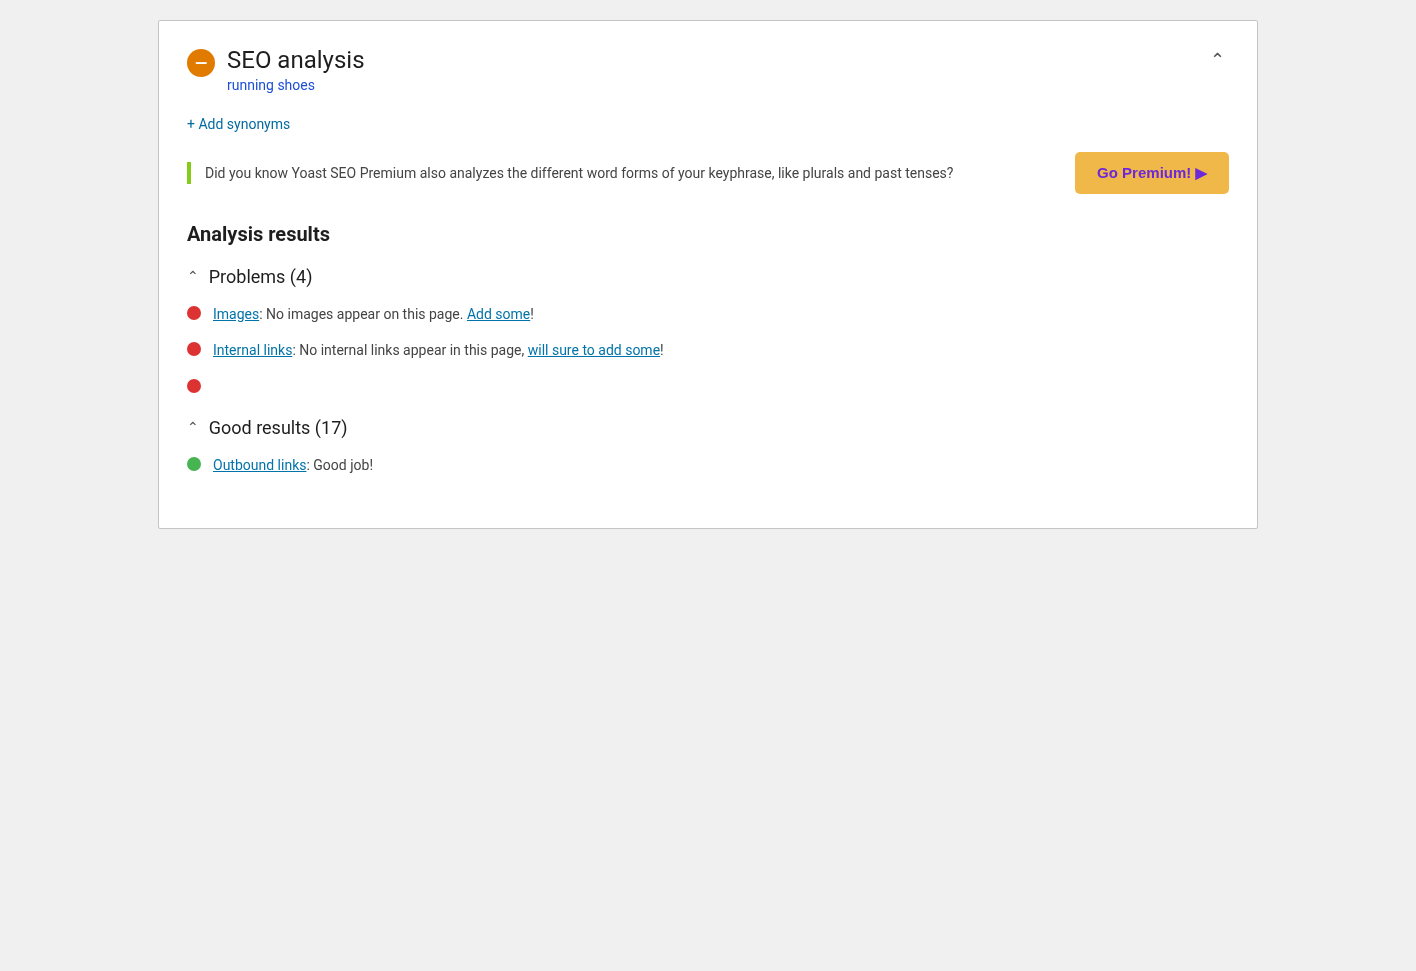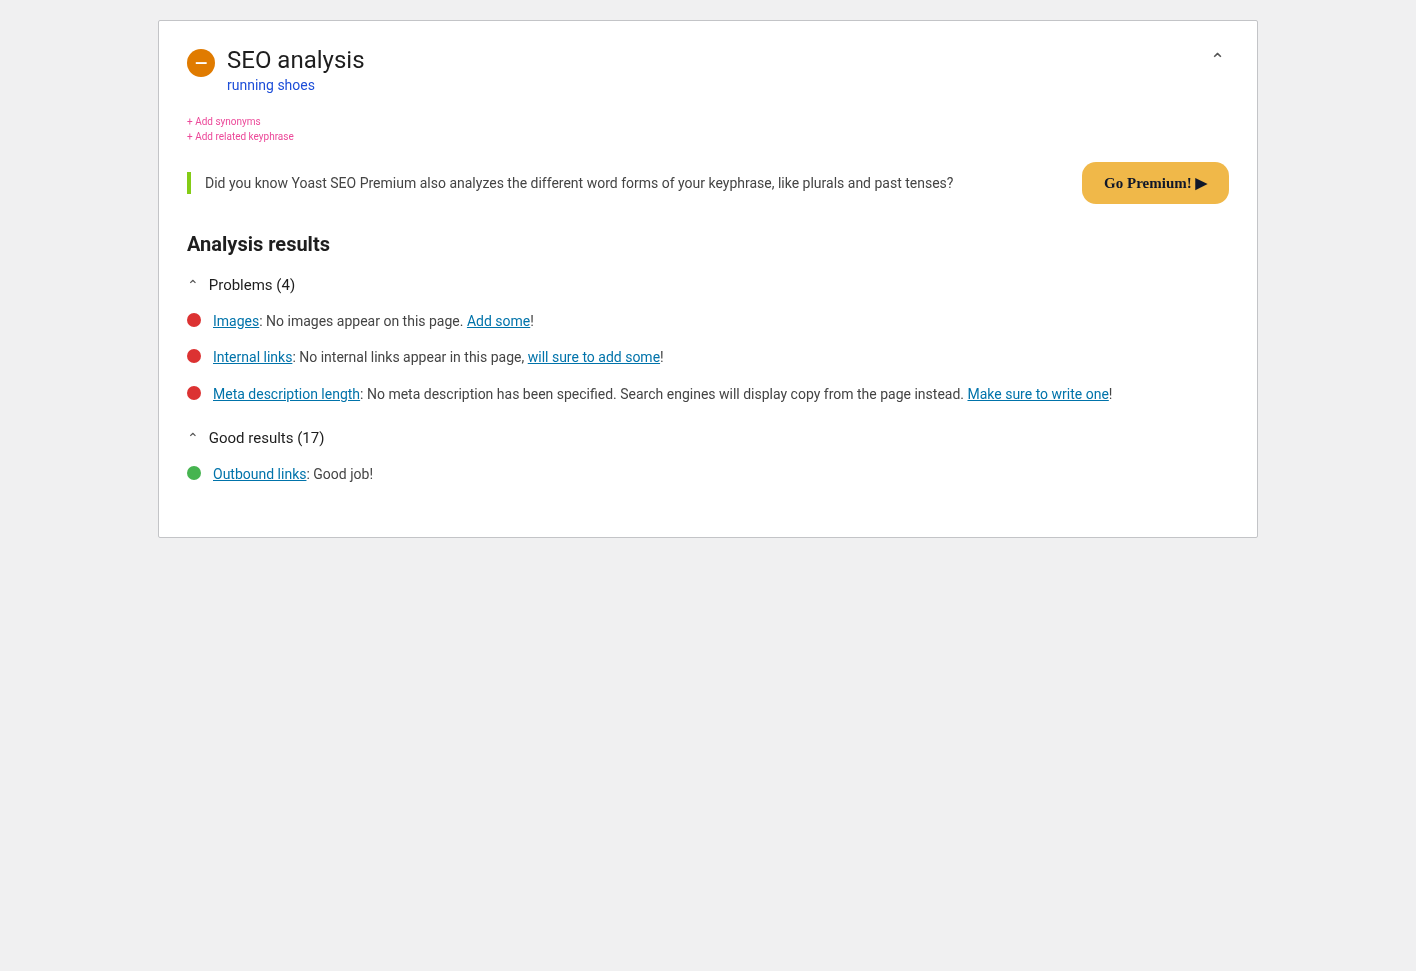--- a/index.html
+++ b/index.html
@@ -88,23 +88,23 @@
     }
 
     .links-section {
       margin-bottom: 20px;
       display: flex;
       flex-direction: column;
       gap: 4px;
     }
 
     .add-link {
-      color: #ec4899;
+      color: #0369a1;
       text-decoration: none;
-      font-size: 10px;
+      font-size: 14px;
     }
 
     .premium-banner {
       display: flex;
       align-items: center;
       justify-content: space-between;
       margin-bottom: 28px;
       gap: 20px;
     }
 
@@ -116,32 +116,31 @@
       padding-left: 14px;
       color: #444;
       font-size: 14px;
       line-height: 1.6;
       flex: 1;
     }
 
     .go-premium-btn {
       background: #f0b849;
       border: none;
-      border-radius: 14px;
+      border-radius: 5px;
       padding: 12px 22px;
       font-size: 15px;
       font-weight: 600;
-      color: #0f172a;
+      color: #6d28d9;
       cursor: pointer;
       white-space: nowrap;
       display: flex;
       align-items: center;
       gap: 6px;
       flex-shrink: 0;
-      font-family: Liberation Serif, serif;
     }
 
     .analysis-results-title {
       font-size: 20px;
       font-weight: 700;
       color: #1e1e1e;
       margin-bottom: 20px;
     }
 
     .section-header {
@@ -151,21 +150,21 @@
       margin-bottom: 16px;
       cursor: pointer;
     }
 
     .section-chevron {
       font-size: 14px;
       color: #555;
     }
 
     .section-label {
-      font-size: 15px;
+      font-size: 18px;
       color: #1e1e1e;
       font-weight: 400;
     }
 
     .analysis-list {
       list-style: none;
       margin-bottom: 24px;
     }
 
     .analysis-item {
@@ -220,21 +219,20 @@
       <div class="panel-title-group">
         <span class="panel-title">SEO analysis</span>
         <span class="panel-subtitle">running shoes</span>
       </div>
     </div>
     <button class="collapse-btn">⌃</button>
   </div>
 
   <div class="links-section">
     <a href="#" class="add-link">+ Add synonyms</a>
-    <a href="#" class="add-link">+ Add related keyphrase</a>
   </div>
 
   <div class="premium-banner">
     <div class="premium-banner-text">
       <span>Did you know Yoast SEO Premium also analyzes the different word forms of your keyphrase, like plurals and past tenses?</span>
     </div>
     <button class="go-premium-btn">Go Premium! ▶</button>
   </div>
 
   <div class="analysis-results-title">Analysis results</div>
@@ -256,23 +254,20 @@
 
     <li class="analysis-item">
       <div class="dot dot-red"></div>
       <div class="item-text">
         <a href="#">Internal links</a>: No internal links appear in this page, <a href="#">will sure to add some</a>!
       </div>
     </li>
 
     <li class="analysis-item">
       <div class="dot dot-red"></div>
-      <div class="item-text">
-        <a href="#">Meta description length</a>: No meta description has been specified. Search engines will display copy from the page instead. <a href="#">Make sure to write one</a>!
-      </div>
     </li>
   </ul>
 
   <div class="good-results-section">
     <div class="section-header">
       <span class="section-chevron">⌃</span>
       <span class="section-label">Good results (17)</span>
     </div>
 
     <ul class="analysis-list">

